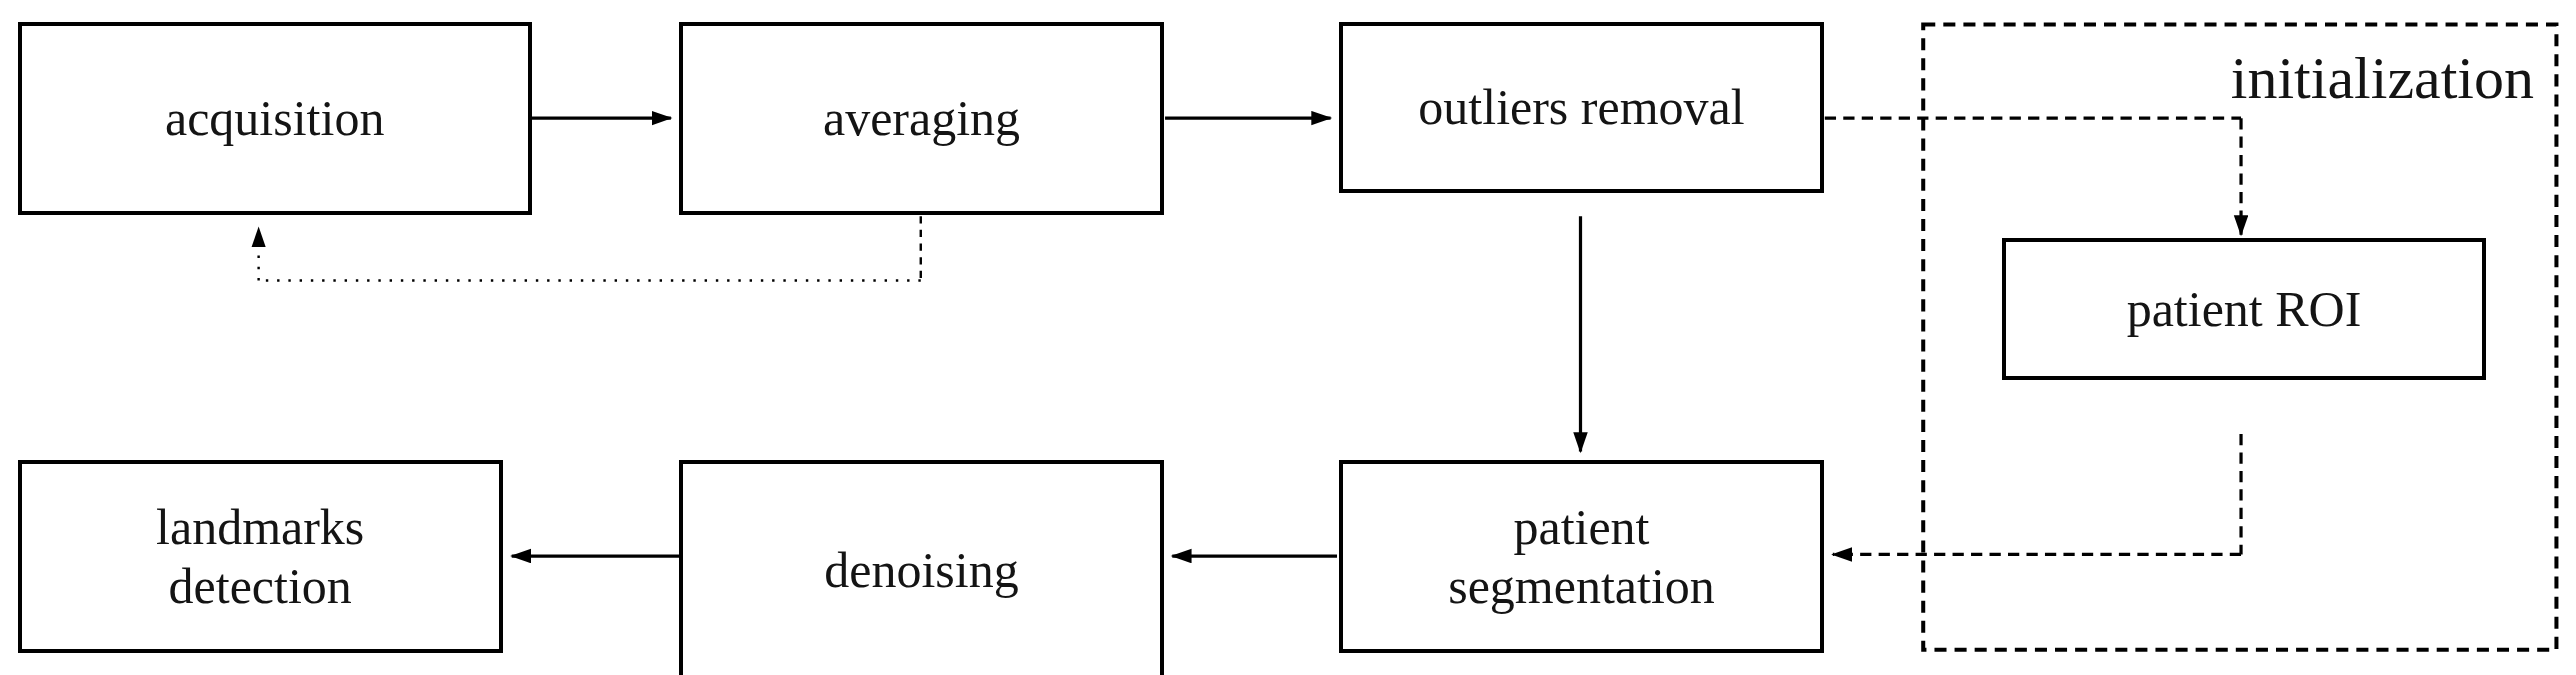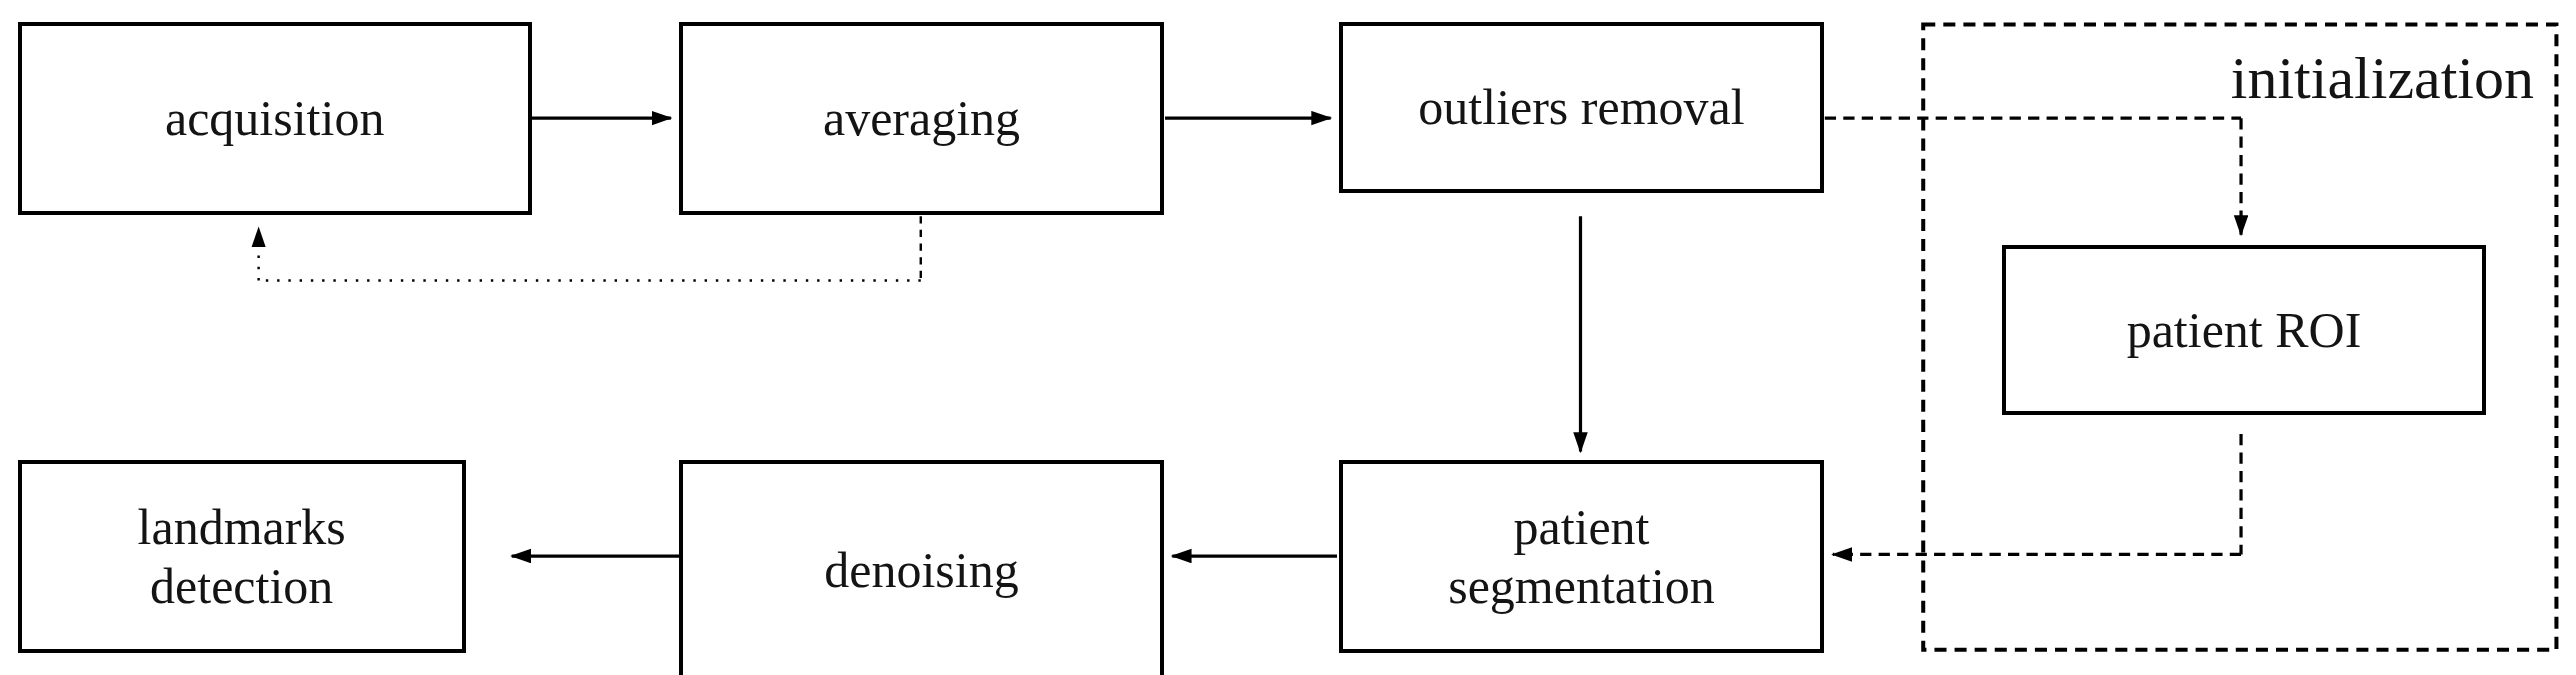--- a/index.html
+++ b/index.html
@@ -26,24 +26,24 @@
     align-items: center;
     justify-content: center;
     text-align: center;
     font-size: 50px;
     line-height: 1.18;
     white-space: pre-line;
   }
   .node-acquisition        { left: 17.7px;   top: 22px;  width: 514px; height: 193px; }
   .node-averaging          { left: 679px;  top: 22px;  width: 485px; height: 193px; }
   .node-outliers-removal   { left: 1339px; top: 22px;  width: 485px; height: 171px; }
-  .node-landmarks-detection{ left: 17.7px;   top: 460px; width: 448px; height: 193px; }
+  .node-landmarks-detection{ left: 17.7px;   top: 460px; width: 485px; height: 193px; }
   .node-denoising          { left: 679px;  top: 460px; width: 485px; height: 220px; }
   .node-patient-segmentation{ left: 1339px; top: 460px; width: 485px; height: 193px; }
-  .node-patient-roi        { left: 2002px; top: 245px; width: 484px; height: 170px; }
+  .node-patient-roi        { left: 2002px; top: 238px; width: 484px; height: 142px; }
   .container-label {
     position: absolute;
     top: 45px;
     right: 42px;
     font-size: 60px;
     line-height: 1.1;
     text-align: right;
   }
 </style>
 </head>

